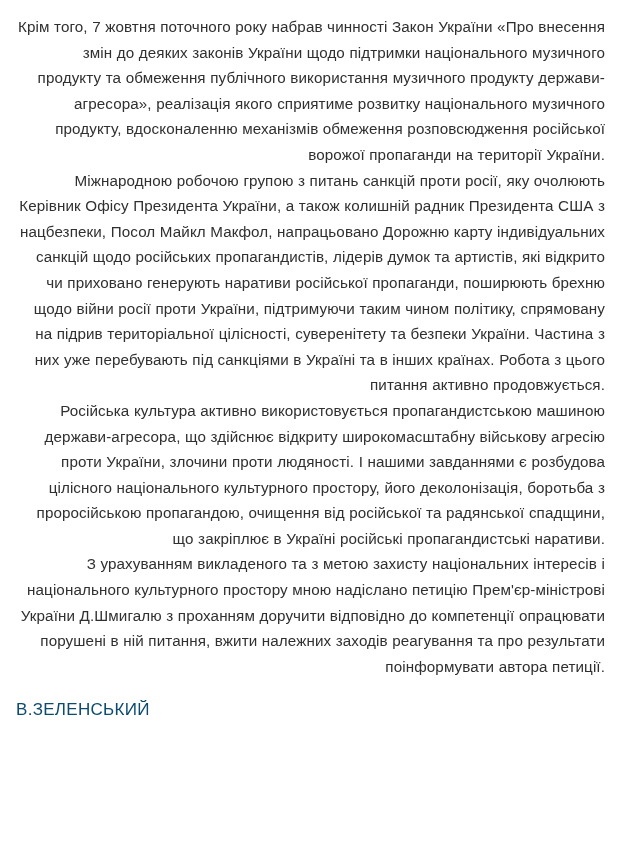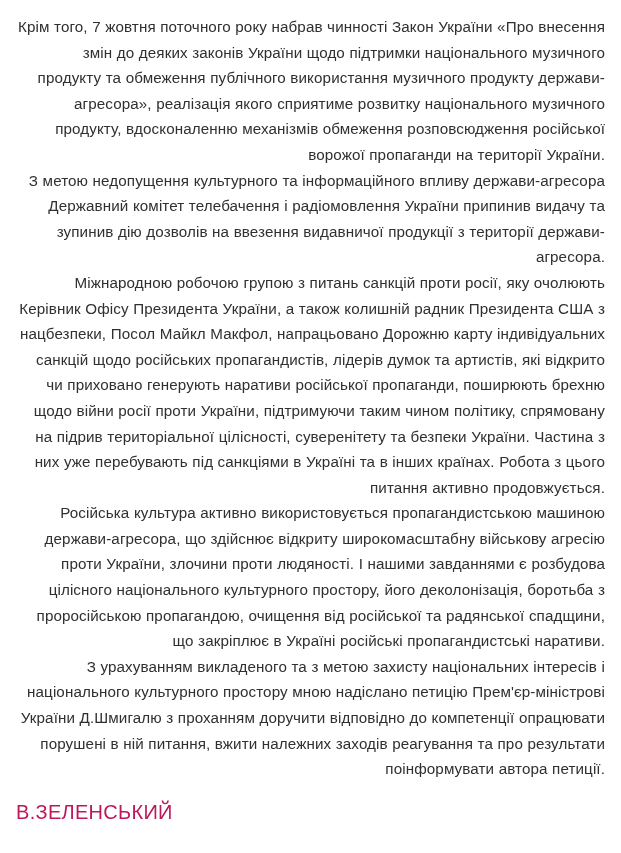--- a/index.html
+++ b/index.html
@@ -29,32 +29,31 @@
     color: #303030;
     margin: 0 0 0 0;
     text-align: right;
     letter-spacing: 0.1px;
     word-spacing: 0.2px;
   }
   .para + .para {
     margin-top: 0px;
   }
   .signature {
-    font-size: 20px;
+    font-size: 17px;
     line-height: 25.6px;
-    color: #be185d;
+    color: #0c4a6e;
     margin-top: 18px;
     letter-spacing: 0.3px;
   }
 </style>
 </head>
 <body>
 
 <div class="page">
   <div class="doc-body">
     <p class="para">Крім того, 7 жовтня поточного року набрав чинності Закон України «Про внесення змін до деяких законів України щодо підтримки національного музичного продукту та обмеження публічного використання музичного продукту держави-агресора», реалізація якого сприятиме розвитку національного музичного продукту, вдосконаленню механізмів обмеження розповсюдження російської ворожої пропаганди на території України.</p>
-    <p class="para">З метою недопущення культурного та інформаційного впливу держави-агресора Державний комітет телебачення і радіомовлення України припинив видачу та зупинив дію дозволів на ввезення видавничої продукції з території держави-агресора.</p>
     <p class="para">Міжнародною робочою групою з питань санкцій проти росії, яку очолюють Керівник Офісу Президента України, а також колишній радник Президента США з нацбезпеки, Посол Майкл Макфол, напрацьовано Дорожню карту індивідуальних санкцій щодо російських пропагандистів, лідерів думок та артистів, які відкрито чи приховано генерують наративи російської пропаганди, поширюють брехню щодо війни росії проти України, підтримуючи таким чином політику, спрямовану на підрив територіальної цілісності, суверенітету та безпеки України. Частина з них уже перебувають під санкціями в Україні та в інших країнах. Робота з цього питання активно продовжується.</p>
     <p class="para">Російська культура активно використовується пропагандистською машиною держави-агресора, що здійснює відкриту широкомасштабну військову агресію проти України, злочини проти людяності. І нашими завданнями є розбудова цілісного національного культурного простору, його деколонізація, боротьба з проросійською пропагандою, очищення від російської та радянської спадщини, що закріплює в Україні російські пропагандистські наративи.</p>
     <p class="para">З урахуванням викладеного та з метою захисту національних інтересів і національного культурного простору мною надіслано петицію Прем'єр-міністрові України Д.Шмигалю з проханням доручити відповідно до компетенції опрацювати порушені в ній питання, вжити належних заходів реагування та про результати поінформувати автора петиції.</p>
     <div class="signature">В.ЗЕЛЕНСЬКИЙ</div>
   </div>
 </div>
 
 </body></html>

